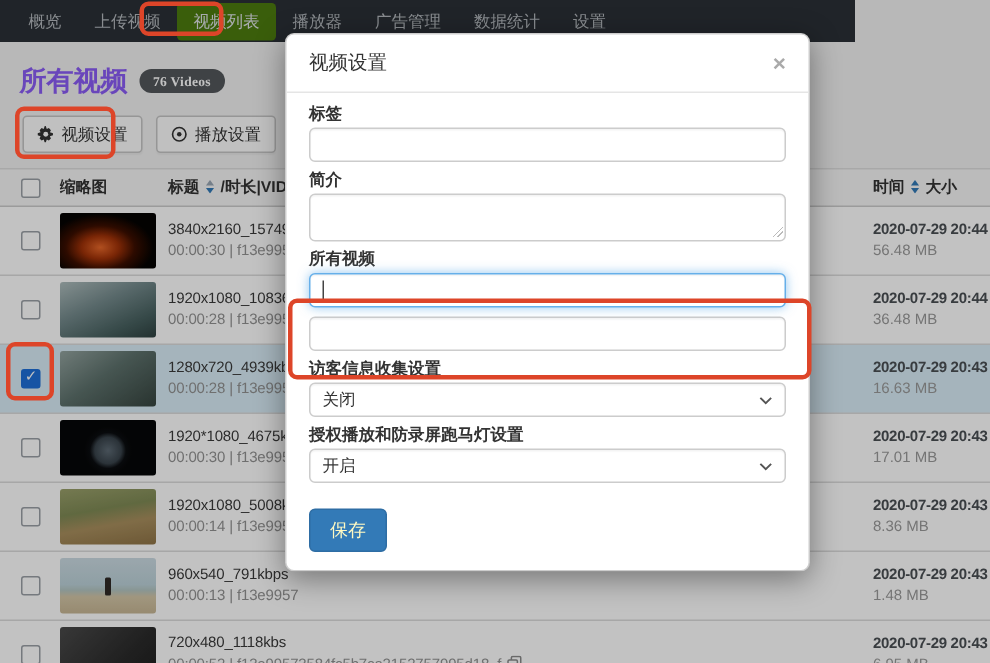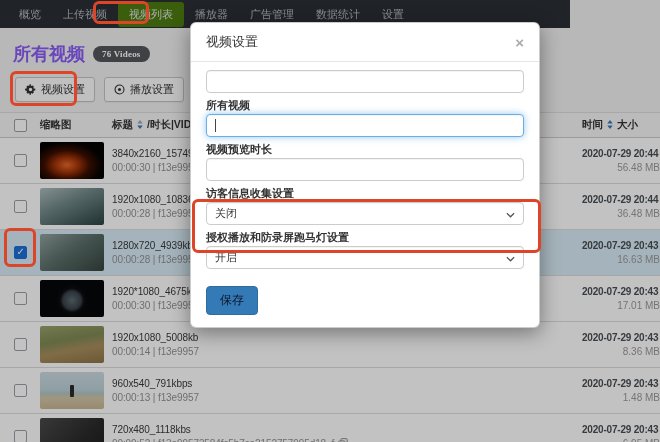--- a/index.html
+++ b/index.html
@@ -29,21 +29,21 @@
   .cb { width:13px; height:13px; border:1px solid #9aa0a6; border-radius:2px; background:#fff; flex:none; position:relative; cursor:pointer; }
   .cb.checked { background:#1d6fd8; border-color:#1d6fd8; }
   .cb.checked::after { content:"✓"; position:absolute; left:1.5px; top:-1px; color:#fff; font-size:10px; font-weight:700; }
   .col-thumb { width:76px; flex:none; padding-left:12px; }
   .thumb { width:64px; height:37px; border-radius:2px; display:block; position:relative; overflow:hidden; cursor:pointer; }
   .col-title { flex:1; min-width:0; padding-left:8px; overflow:visible; white-space:nowrap; }
   .title-line { display:block; font-size:10px; color:#3a3a3a; margin-bottom:3px; letter-spacing:-.1px; }
   .meta-line { display:flex; align-items:center; gap:4px; font-size:10px; color:#929292; letter-spacing:-.1px; }
   .col-time { width:78px; flex:none; }
   .time-line { display:block; font-size:10px; font-weight:700; color:#4a4f54; margin-bottom:3px; letter-spacing:-.2px; white-space:nowrap; }
-  .size-line { display:block; font-size:10px; color:#9a9a9a;text-align:right; }
+  .size-line { display:block; font-size:10px; color:#9a9a9a; }
   .sort-ic { display:inline-block; vertical-align:-1px; margin:0 3px; }
 
   
   .thumb-fire { background:radial-gradient(ellipse 55% 60% at 42% 62%, #e8682a 0%, #a03208 35%, #3c0f00 65%, #050302 100%); }
   .thumb-wave { background:linear-gradient(155deg, #aebdbd 0%, #73898b 40%, #47605f 75%, #2e4140 100%); }
   .thumb-sea { background:linear-gradient(145deg, #93a39f 0%, #5d716c 45%, #36443f 100%); }
   .thumb-planet { background:radial-gradient(circle 16px at 50% 55%, #5d6a74 0%, #39434b 55%, #0b0d10 75%, #060708 100%); }
   .thumb-field { background:linear-gradient(170deg, #9aa06b 0%, #7f8a55 38%, #a98f5e 62%, #8f7447 100%); }
   .thumb-beach { background:linear-gradient(180deg, #ccdbe3 0%, #bcd2d9 48%, #b4c6c2 58%, #d3c6a7 70%, #c7b694 100%); }
   .thumb-beach::after { content:""; position:absolute; left:30px; top:13px; width:4px; height:12px; background:#2e2a26; border-radius:1px; }
@@ -62,21 +62,21 @@
   .flabel { display:block; font-size:11px; line-height:12px; font-weight:700; color:#333; margin-bottom:3px; }
   .fctl { width:100%; height:23px; border:1px solid #ccc; border-radius:4px; background:#fff; box-shadow:inset 0 1px 1px rgba(0,0,0,.05); font-size:11px; color:#333; padding:0 8px; outline:none; display:block; }
   .ftext-wrap { position:relative; }
   .ftext { width:100%; height:32px; border:1px solid #ccc; border-radius:4px; box-shadow:inset 0 1px 1px rgba(0,0,0,.05); resize:none; display:block; }
   .ftext-wrap::after { content:""; position:absolute; right:2px; bottom:3px; width:7px; height:7px;
      background:linear-gradient(135deg, transparent 0 50%, #bbb 50% 57%, transparent 57% 70%, #bbb 70% 77%, transparent 77%); }
   .fctl.focused { position:relative; border-color:#66afe9; box-shadow:inset 0 1px 1px rgba(0,0,0,.05), 0 0 7px rgba(102,175,233,.7); }
   .caret { position:absolute; left:8px; top:4px; width:1px; height:13px; background:#444; }
   .fselect { display:flex; align-items:center; justify-content:space-between; cursor:pointer; }
   .fselect .chev { flex:none; }
-  .save-btn { margin-top:11px; display:inline-block; background:#337ab7; border:1px solid #2e6da4; color:#0f172a; font-size:12px; padding:5px 13px; border-radius:4px; cursor:pointer; }
+  .save-btn { margin-top:11px; display:inline-block; background:#337ab7; border:1px solid #2e6da4; color:#fef9c3; font-size:12px; padding:5px 13px; border-radius:4px; cursor:pointer; }
 
   
   .anno { position:absolute; border:3px solid #dd4529; border-radius:6px; z-index:30; pointer-events:none; }
   .anno-nav { left:93px; top:1px; width:56px; height:23px; }
   .anno-btn { left:10px; top:71px; width:67px; height:35px; }
   .anno-check { left:4px; top:228px; width:32px; height:39px; }
   .anno-pass { left:192px; top:199px; width:349px; height:54px; }
 </style>
 </head>
 <body>
@@ -286,34 +286,38 @@
 <div class="backdrop"></div>
 
 <div class="modal">
   <div class="modal-header">
     <span class="modal-title">视频设置</span>
     <span class="modal-close">×</span>
   </div>
   <div class="modal-body">
 
     <div class="fgroup">
+      <label class="flabel">标签</label>
       <input class="fctl" type="text" value="" style="">
     </div>
 
 
+    <div class="fgroup">
+      <label class="flabel">简介</label>
+      <span class="ftext-wrap"><textarea class="ftext" style=""></textarea></span>
+    </div>
 
     <div class="fgroup">
       <label class="flabel">所有视频</label>
       <div class="fctl focused">
           <span class="caret"></span>
         </div>
     </div>
 
     <div class="fgroup">
-      <label class="flabel">视频预览时长</label>
       <input class="fctl" type="text" value="" style="">
     </div>
 
     <div class="fgroup">
       <label class="flabel">访客信息收集设置</label>
       <div class="fctl fselect">
         <span>关闭</span>
         <span class="chev"><svg width="9" height="6" viewBox="0 0 10 6">
               <path d="M1 1l4 4 4-4" fill="none" stroke="#555" stroke-width="1.4"></path>
             </svg></span>

